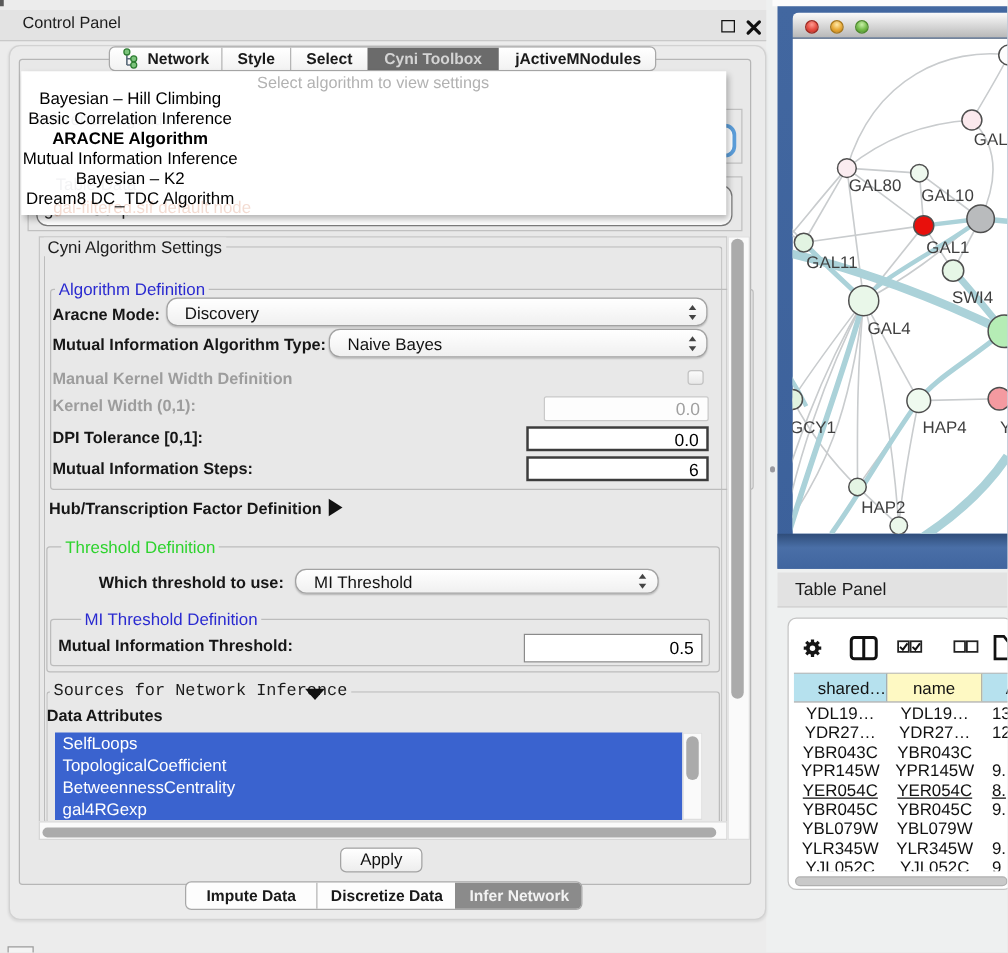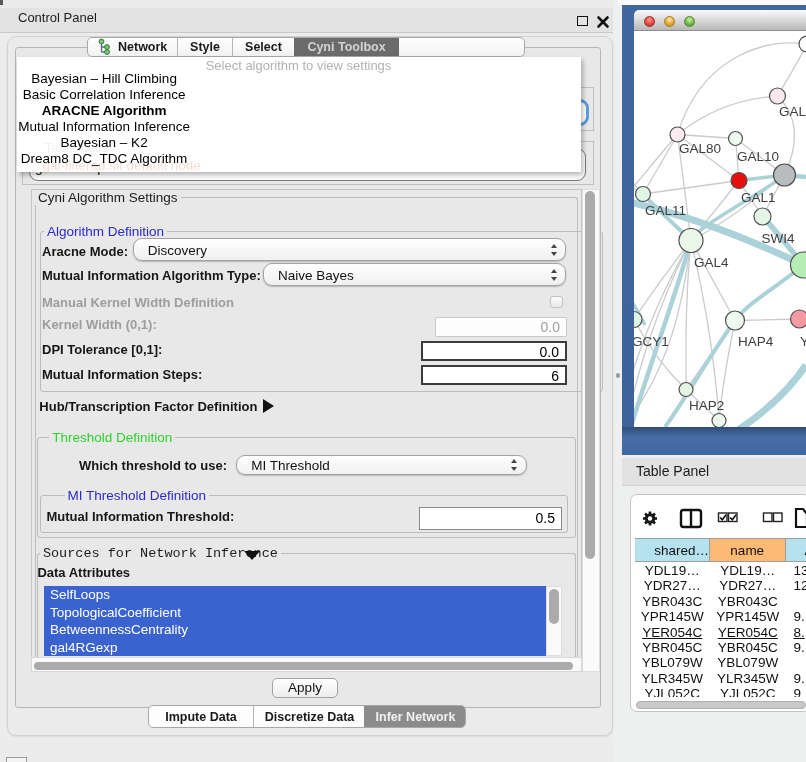--- a/index.html
+++ b/index.html
@@ -138,21 +138,21 @@
   <g stroke="#111" stroke-width="1.6" fill="none">
     <path d="M 90,23.5 L 92.3,25.7 L 96,20.7"></path>
     <path d="M 100,23.5 L 102.3,25.7 L 106,20.7"></path>
   </g>
   <path d="M 166,15 L 173,15 L 177,20 L 177,33 L 166,33 Z" fill="none" stroke="#111" stroke-width="2.2"></path>
 </svg>
 
 <div class="abs" style="left:634.5px; top:538px; width:172px; height:159px; overflow:hidden; font-size:13.5px; color:#111;">
   <div style="display:flex; height:24px; border-top:1px solid #9e9e9e; border-bottom:1px solid #9e9e9e;">
     <div style="flex:none; width:75.5px; background:#b6e1ee; border-right:1px solid #9e9e9e; text-align:right; line-height:23px;">shared…</div>
-    <div style="flex:none; width:75.5px; background:#fdba74; border-right:1px solid #9e9e9e; text-align:center; line-height:23px;">name</div>
+    <div style="flex:none; width:75.5px; background:#fef9c3; border-right:1px solid #9e9e9e; text-align:center; line-height:23px;">name</div>
     <div style="flex:none; width:40px; background:#b6e1ee; padding-left:19px; line-height:23px;">Av</div>
   </div>
   <div class="trow" style="margin-top:1px;">
 <div style="display:flex; height:15.4px; line-height:15.4px;">
         <div style="flex:none; width:75.5px; text-align:center;">YDL19…</div>
         <div style="flex:none; width:75.5px; text-align:center;">YDL19…</div>
         <div style="flex:none; width:40px; padding-left:8px;">13</div>
       </div>
 <div style="display:flex; height:15.4px; line-height:15.4px;">
         <div style="flex:none; width:75.5px; text-align:center;">YDR27…</div>
@@ -299,20 +299,21 @@
   <div style="position:absolute; left:106px; top:0; width:109px; height:23px; text-align:center; line-height:22px; color:#1a1a1a;">Discretize Data</div>
   <div style="position:absolute; left:215px; top:0; width:103px; height:23px; text-align:center; line-height:22px; color:#f2f2f2; background:#8b8b8b;">Infer Network</div>
 </div>
 
 <div class="abs" style="left:87px; top:37px; width:438px; height:20px; background:linear-gradient(#ffffff,#f2f2f2); border:1px solid #a8a8a8; border-radius:5px; overflow:hidden; font-size:12.5px; font-weight:700;">
   <div style="position:absolute; left:0; top:0; width:90px; height:20px; border-right:1px solid #b5b5b5;"></div>
   <div style="position:absolute; left:30px; top:2.5px; line-height:13px; color:#1a1a1a;">Network</div>
   <div style="position:absolute; left:90px; top:0; width:55px; height:20px; text-align:center; line-height:19px; color:#1a1a1a; border-right:1px solid #b5b5b5;">Style</div>
   <div style="position:absolute; left:145px; top:0; width:61px; height:20px; text-align:center; line-height:19px; color:#1a1a1a;">Select</div>
   <div style="position:absolute; left:206px; top:0; width:105px; height:20px; text-align:center; line-height:19px; color:#d4d4d4; background:#6b6b6b;">Cyni Toolbox</div>
+  <div style="position:absolute; left:311px; top:0; width:127px; height:20px; text-align:center; line-height:19px; color:#1a1a1a;">jActiveMNodules</div>
 </div>
 
 <svg class="abs" style="left:96px; top:37px;" width="18" height="19" viewBox="0 0 18 19">
   <g stroke="#5a6a7a" stroke-width="1.3" fill="none">
     <path d="M 5.5,6 L 5.5,15 M 5.5,10 L 10,10 M 5.5,15 L 10,15"></path>
   </g>
   <g fill="#7cc47c" stroke="#2e7d32" stroke-width="1">
     <circle cx="5.5" cy="4.5" r="2.4"></circle>
     <circle cx="11" cy="10" r="2.4"></circle>
     <circle cx="11" cy="15" r="2.4"></circle>

